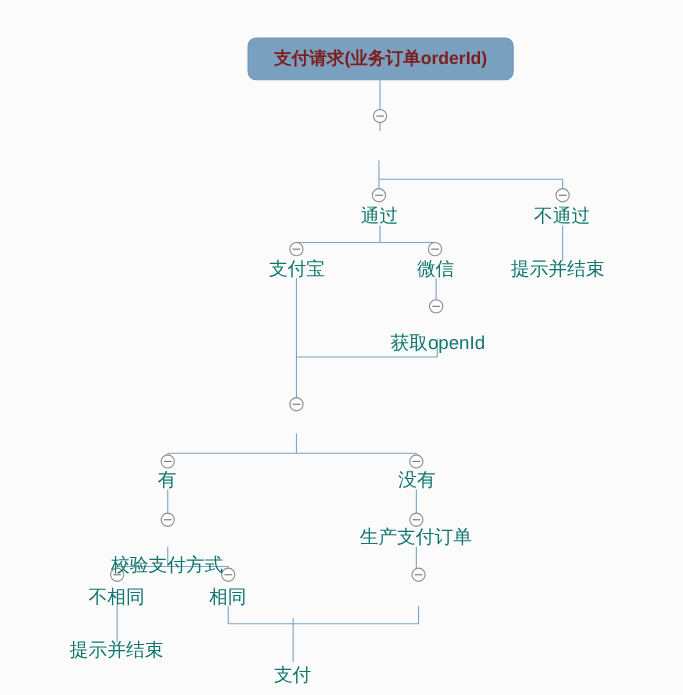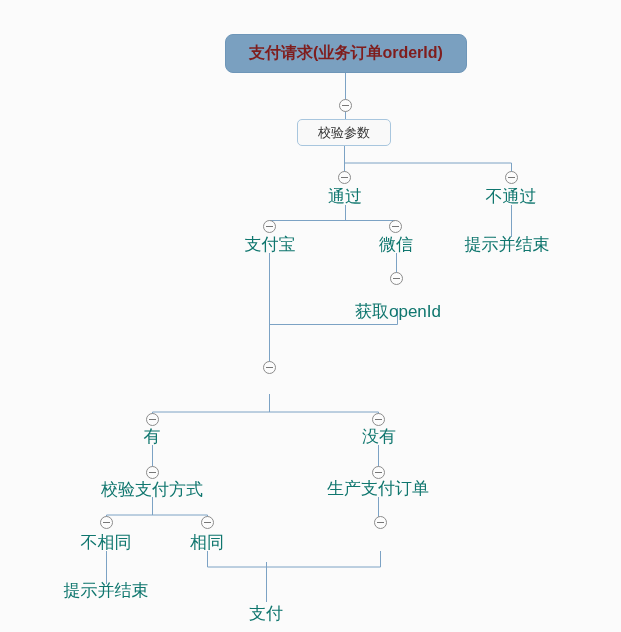--- a/index.html
+++ b/index.html
@@ -75,21 +75,20 @@
       M378.5 445 V473
       M152.5 497 V515 M106.5 515 H207.5 M106.5 515 V523 M207.5 515 V523
       M378.5 497 V523
       M106.5 551 V584
       M207.5 551 V567 M380.5 551 V567 M207.5 567 H380.5
       M266.5 562 V602"></path>
   </svg>
 
   <div class="root-node">支付请求(业务订单orderId)</div>
 
-  <div class="box-node">校验参数</div>
 
   <div class="tg" style="left:339px;top:99px">
       <span class="dash"></span>
     </div>
   <div class="tg" style="left:338px;top:171px">
       <span class="dash"></span>
     </div>
   <div class="tg" style="left:505px;top:171px">
       <span class="dash"></span>
     </div>
@@ -128,20 +127,20 @@
     </div>
 
   <div class="lbl" style="left:345px;top:189px">通过</div>
   <div class="lbl" style="left:511px;top:189px">不通过</div>
   <div class="lbl" style="left:270px;top:237px">支付宝</div>
   <div class="lbl" style="left:396px;top:237px">微信</div>
   <div class="lbl" style="left:507px;top:237px">提示并结束</div>
   <div class="lbl" style="left:398px;top:304px">获取openId</div>
   <div class="lbl" style="left:152px;top:429px">有</div>
   <div class="lbl" style="left:379px;top:429px">没有</div>
-  <div class="lbl" style="left:152px;top:482px">校验支付方式</div>
+  <div class="lbl" style="left:152px;top:506px">校验支付方式</div>
   <div class="lbl" style="left:378px;top:481px">生产支付订单</div>
   <div class="lbl" style="left:106px;top:535px">不相同</div>
   <div class="lbl" style="left:207px;top:535px">相同</div>
   <div class="lbl" style="left:106px;top:583px">提示并结束</div>
   <div class="lbl" style="left:266px;top:606px">支付</div>
 
 </div>
 
 </body></html>

